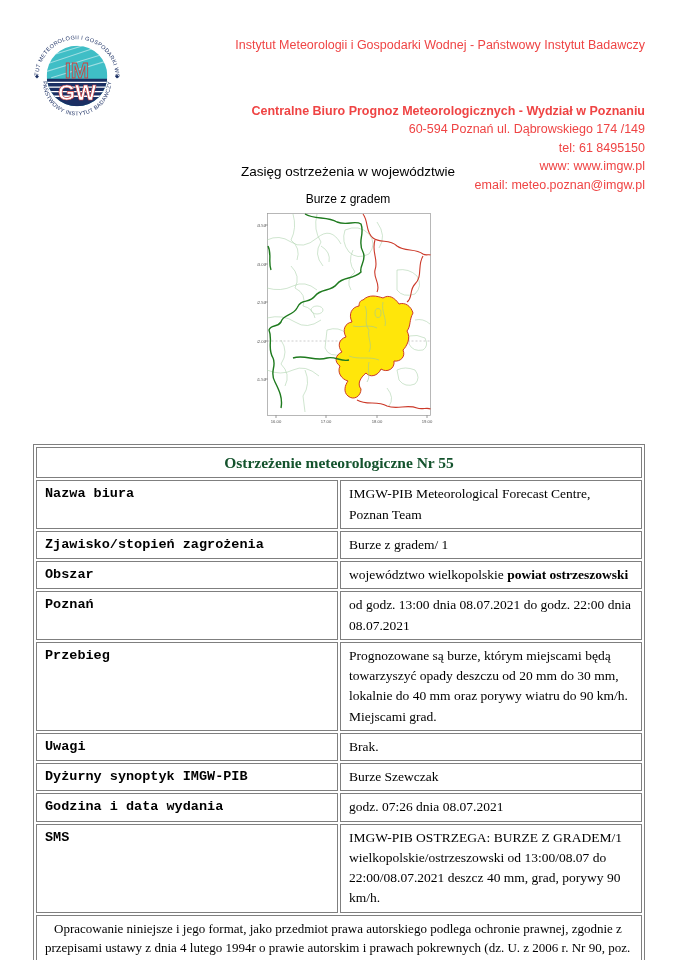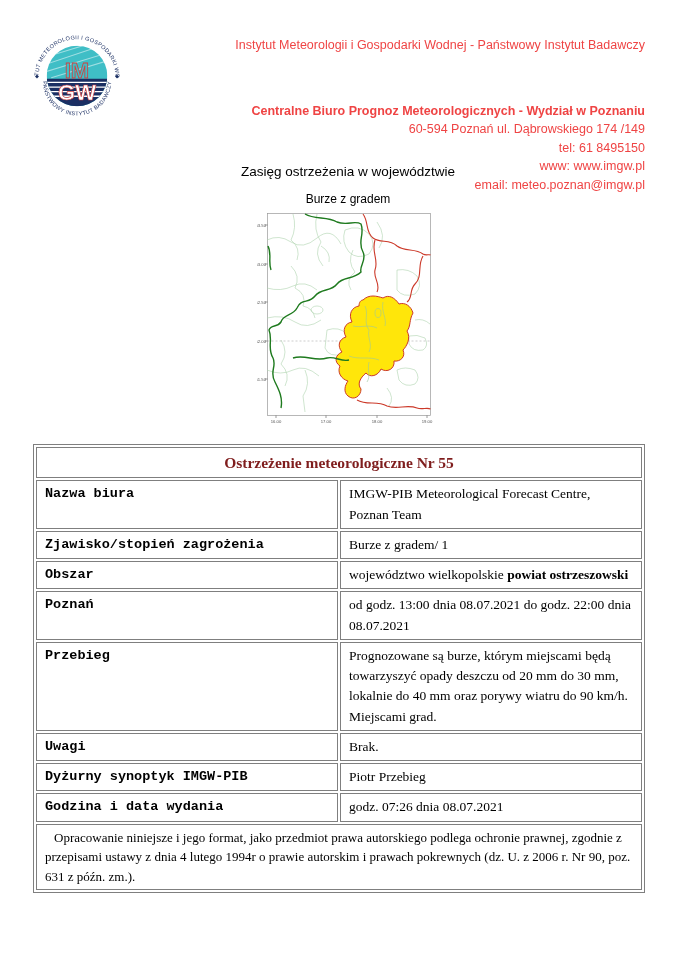--- a/index.html
+++ b/index.html
@@ -27,21 +27,21 @@
     border-collapse:separate;border-spacing:2px;
     border:1px solid #7f7f7f;background:#fff;
     font-family:"Liberation Serif",serif;font-size:13.5px;
   }
   table.warning td{
     border:1px solid #7f7f7f;padding:3px 8px;vertical-align:top;line-height:1.5;
     overflow-wrap:break-word;
   }
   td.lbl{width:178px;font-weight:bold;font-family:Liberation Mono, monospace;}
   td.title-cell{
-    text-align:center;color:#7f1d1d;font-weight:bold;font-size:15.5px;padding:2px;
+    text-align:center;color:#14532d;font-weight:bold;font-size:15.5px;padding:2px;
   }
   td.disclaimer-cell{font-size:13px;line-height:1.55;padding:3px 6px;}
   td.disclaimer-cell p{margin:0;text-indent:9px;}
 </style>
 </head>
 <body>
 
 <div class="letterhead">
   <div class="logo-wrap">
     <svg width="92" height="92" viewBox="0 0 100 100">
@@ -208,26 +208,30 @@
   <tr>
     <td class="lbl">Przebieg</td>
     <td>Prognozowane są burze, którym miejscami będą towarzyszyć opady deszczu od 20 mm do 30 mm, lokalnie do 40 mm oraz porywy wiatru do 90 km/h. Miejscami grad.</td>
   </tr>
   <tr>
     <td class="lbl">Uwagi</td>
     <td>Brak.</td>
   </tr>
   <tr>
     <td class="lbl">Dyżurny synoptyk IMGW-PIB</td>
-    <td>Piotr Przebieg</td>
+    <td>Burze Szewczak</td>
   </tr>
   <tr>
     <td class="lbl">Godzina i data wydania</td>
     <td>godz. 07:26 dnia 08.07.2021</td>
   </tr>
   <tr>
+    <td class="lbl">SMS</td>
+    <td>IMGW-PIB OSTRZEGA: BURZE Z GRADEM/1 wielkopolskie/ostrzeszowski od 13:00/08.07 do 22:00/08.07.2021 deszcz 40 mm, grad, porywy 90 km/h.</td>
+  </tr>
+  <tr>
     <td class="disclaimer-cell" colspan="2">
       <p>Opracowanie niniejsze i jego format, jako przedmiot prawa autorskiego podlega ochronie prawnej, zgodnie z przepisami ustawy z dnia 4 lutego 1994r o prawie autorskim i prawach pokrewnych (dz. U. z 2006 r. Nr 90, poz. 631 z późn. zm.).</p>
 
     </td>
   </tr>
 </tbody>
   </table>
 
 </body></html>

